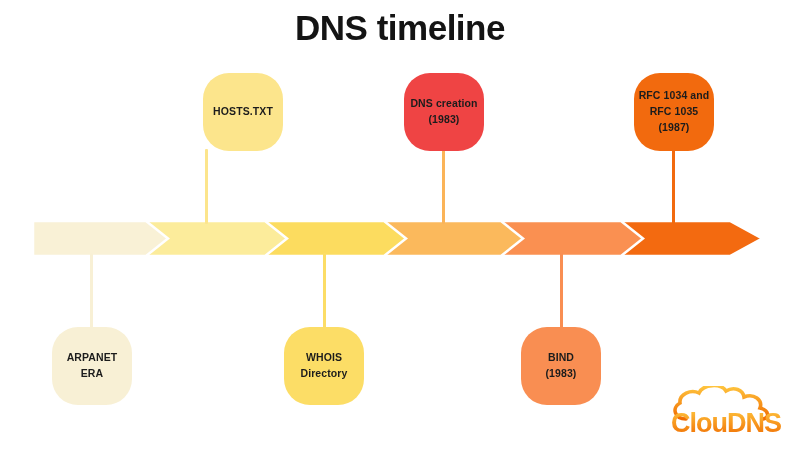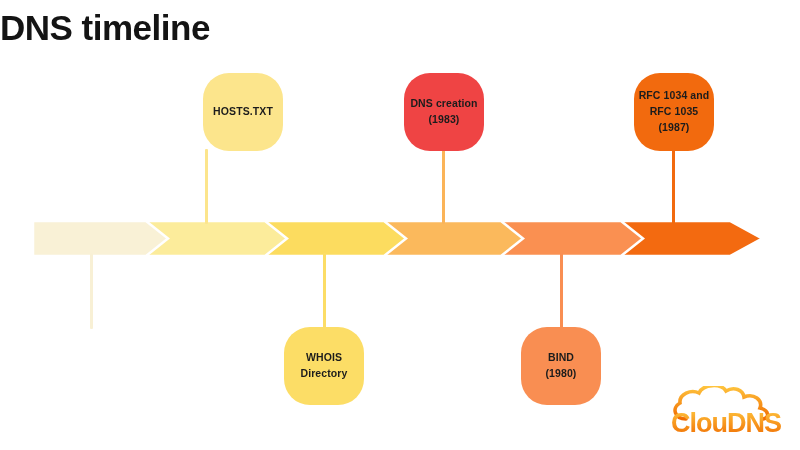--- a/index.html
+++ b/index.html
@@ -9,21 +9,21 @@
     width: 800px;
     height: 450px;
     background: #ffffff;
     overflow: hidden;
   }
   .title {
     position: absolute;
     top: 8px;
     left: 0;
     width: 800px;
-    text-align: left;
+    text-align: center;
     font-size: 35px;
     font-weight: bold;
     letter-spacing: -0.5px;
     color: #141414;
   }
   .bar-svg {
     position: absolute;
     left: 0;
     top: 220px;
     width: 800px;
@@ -88,34 +88,38 @@
     <polygon points="33,1 146,1 168,18.5 146,36 33,36" stroke="#ffffff" stroke-width="2.5" fill="#F9F1D6"></polygon>
   </svg>
 
   <div class="connector c-arpanet" style="background: rgb(248, 240, 213);"></div>
   <div class="connector c-hosts" style="background: rgb(252, 229, 140);"></div>
   <div class="connector c-whois" style="background: rgb(252, 221, 102);"></div>
   <div class="connector c-dns" style="background: rgb(251, 180, 88);"></div>
   <div class="connector c-bind" style="background: rgb(249, 142, 82);"></div>
   <div class="connector c-rfc" style="background: rgb(242, 106, 14);"></div>
 
+  <div class="event-box b-arpanet" style="background: rgb(248, 240, 213);">
+    <span class="label">ARPANET
+ERA</span>
+  </div>
   <div class="event-box b-hosts" style="background: rgb(252, 229, 140);">
     <span class="label">HOSTS.TXT</span>
   </div>
   <div class="event-box b-whois" style="background: rgb(252, 221, 102);">
     <span class="label">WHOIS
 Directory</span>
   </div>
   <div class="event-box b-dns" style="background: #ef4444;">
     <span class="label">DNS creation
 (1983)</span>
   </div>
   <div class="event-box b-bind" style="background: rgb(249, 142, 82);">
     <span class="label">BIND
-(1980)</span>
+(1983)</span>
   </div>
   <div class="event-box b-rfc" style="background: rgb(242, 106, 14);">
     <span class="label">RFC 1034 and
 RFC 1035
 (1987)</span>
   </div>
 
   <svg class="logo" viewBox="0 0 132 58">
     <defs>
       <linearGradient id="lgv" x1="0" y1="0" x2="0" y2="1">

